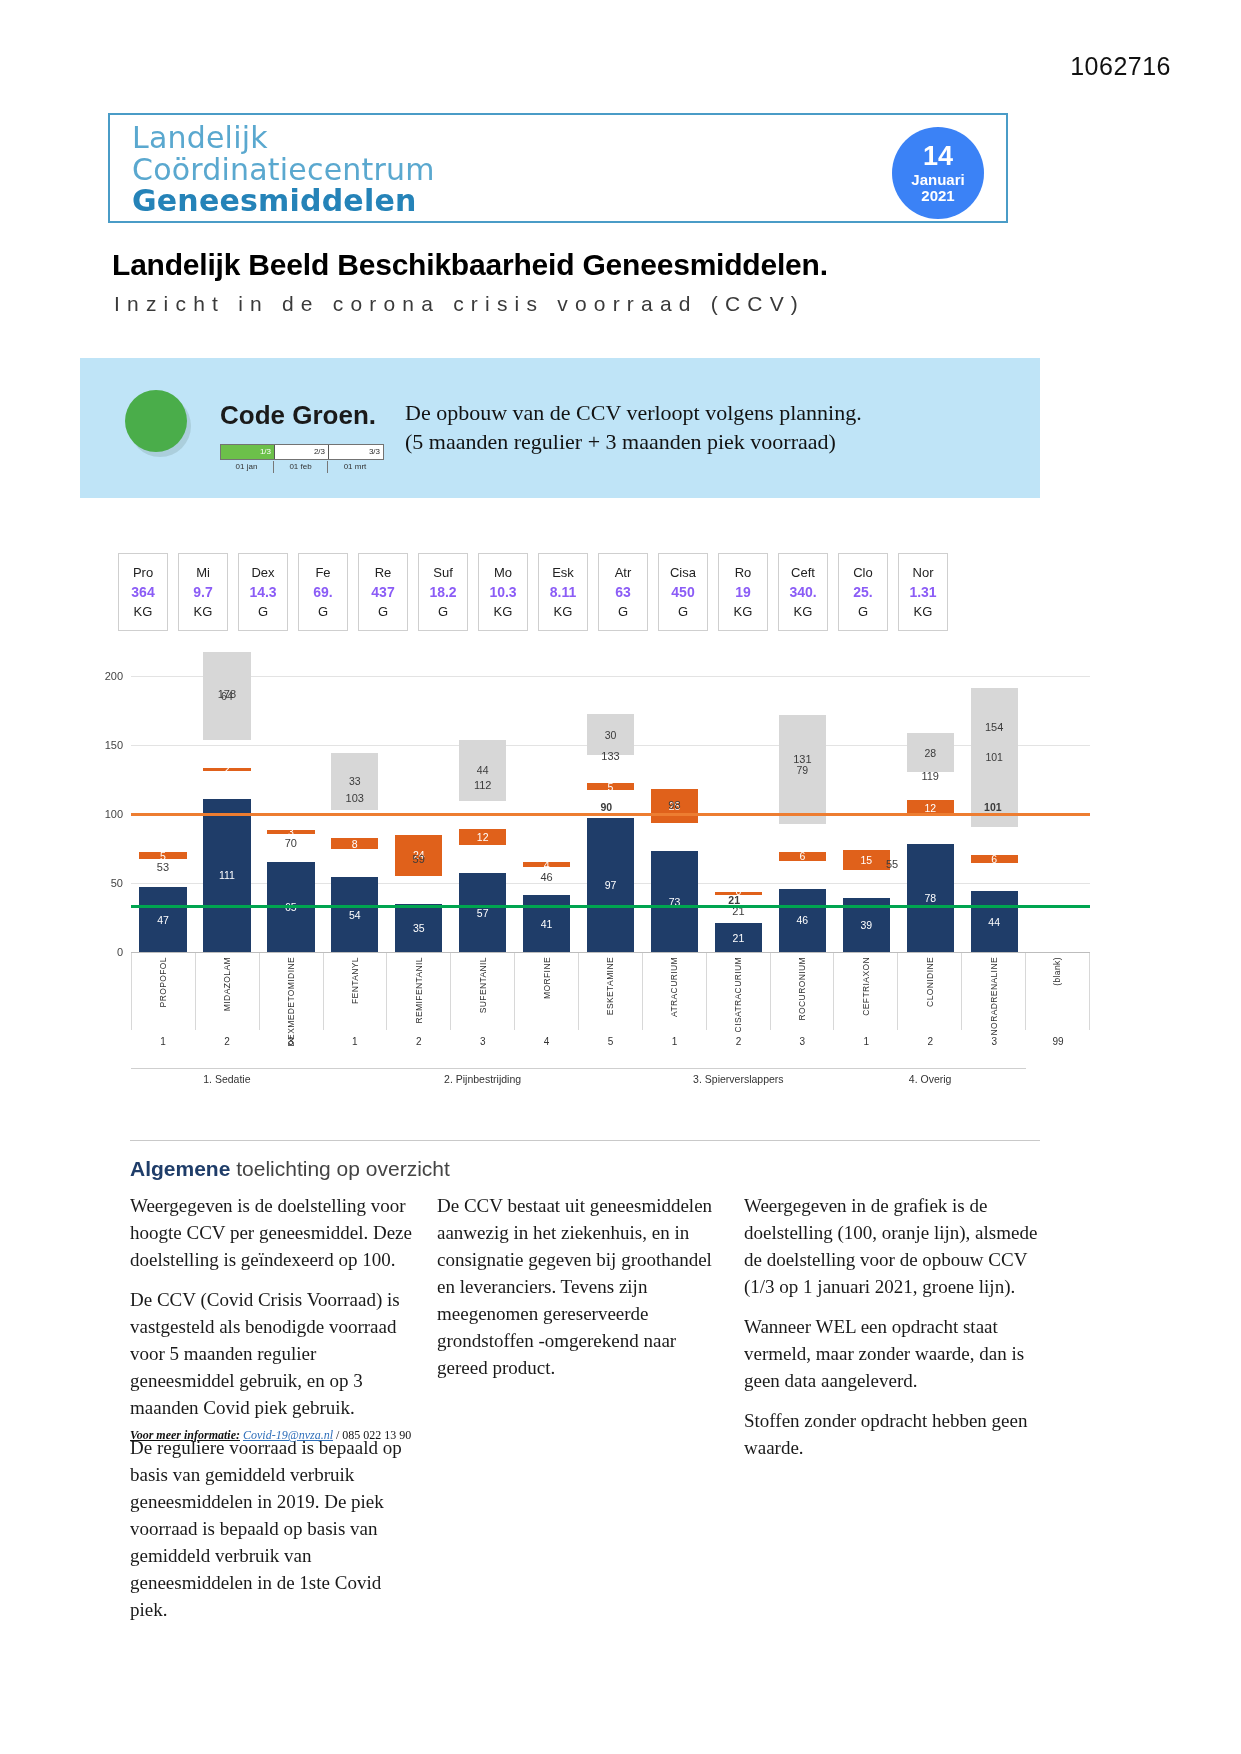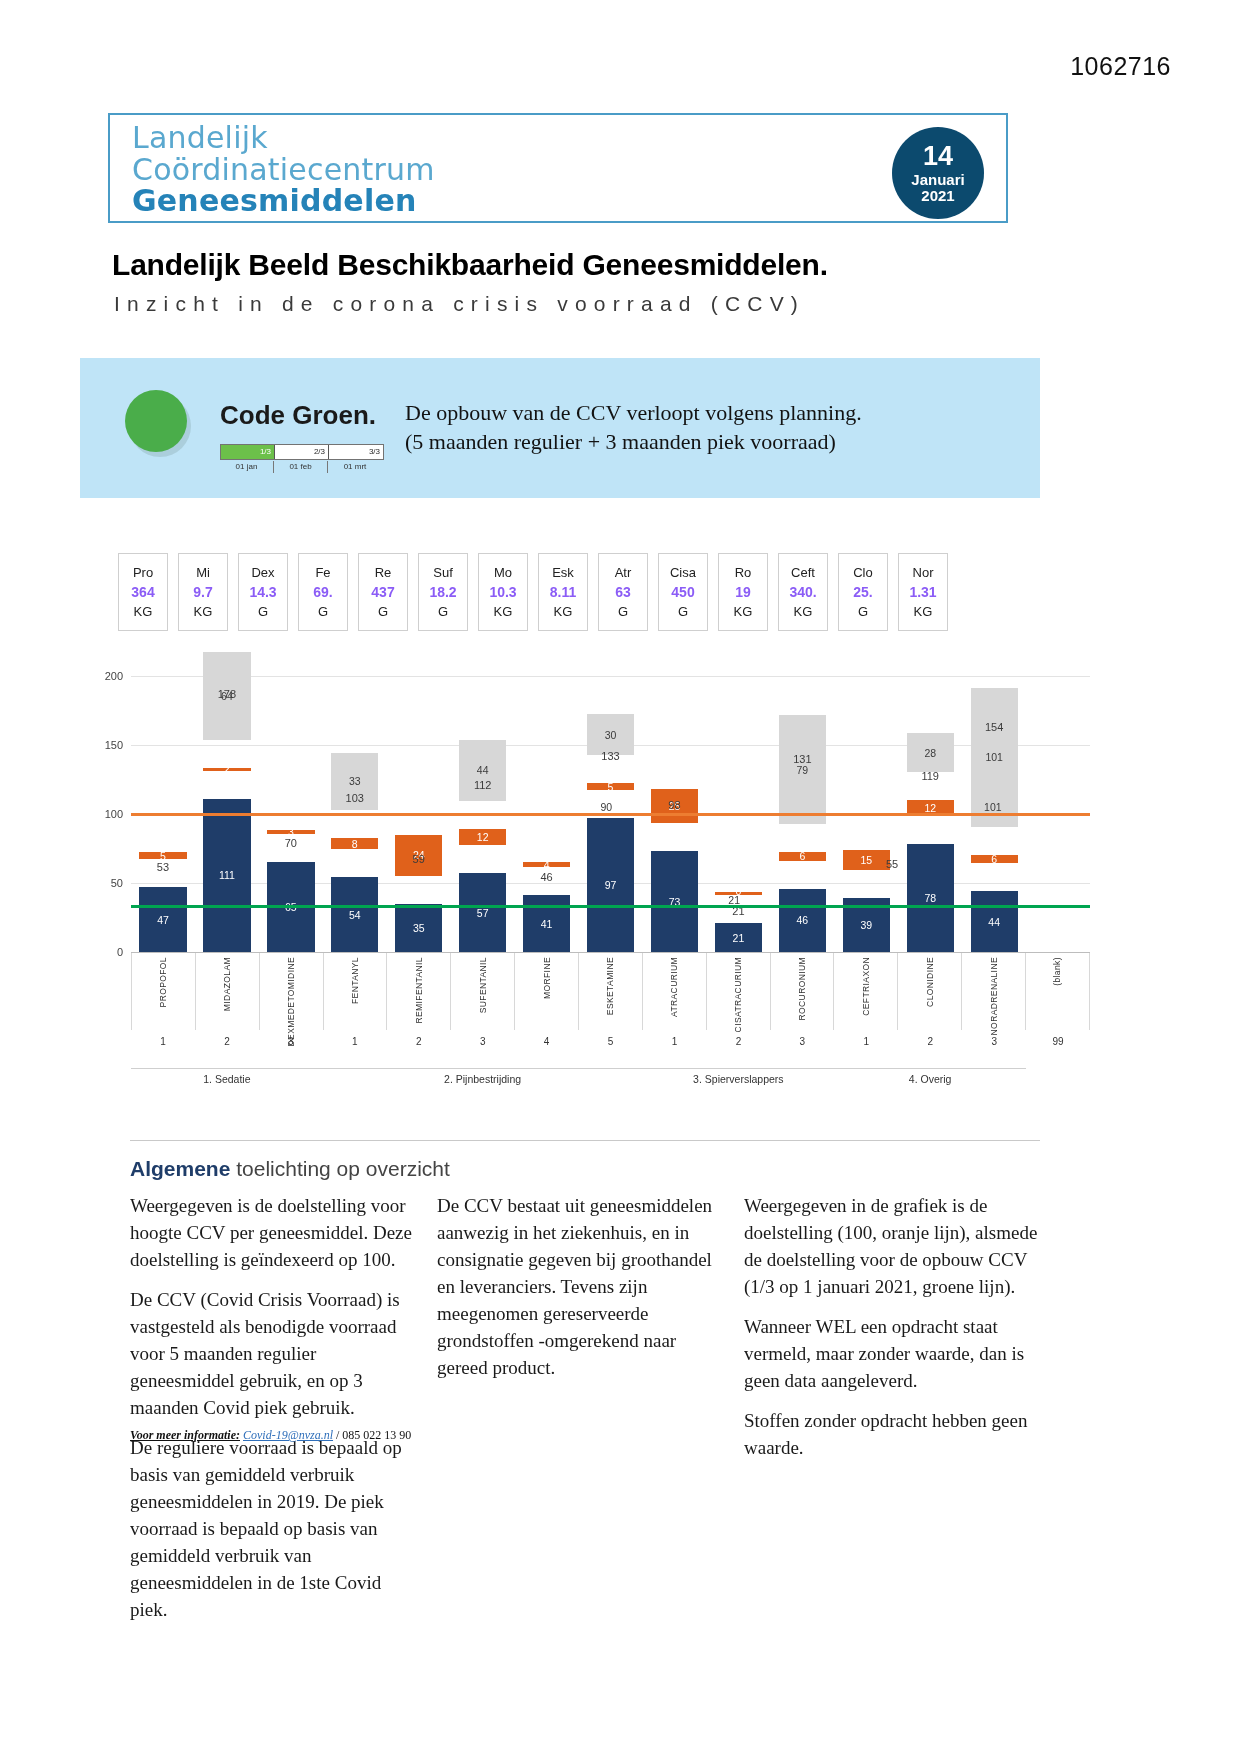--- a/index.html
+++ b/index.html
@@ -33,21 +33,21 @@
     font-family:"DejaVu Sans", sans-serif;
   }
   .logo-l1 { margin-bottom:2px; }
   .logo-l3 {
     font-size:30px; color:#2583b8; font-weight:bold; letter-spacing:0.2px;
     margin-top:1px; font-family:"DejaVu Sans", sans-serif;
   }
   .date-badge {
     position:absolute; right:22px; top:12px;
     width:92px; height:92px; border-radius:50%;
-    background:#0c4a6e; color:#fff; text-align:center;
+    background:#3b82f6; color:#fff; text-align:center;
     display:flex; flex-direction:column; justify-content:center; align-items:center;
     line-height:1.05;
   }
   .date-day { font-size:27px; font-weight:bold; }
   .date-mon { font-size:15px; font-weight:bold; margin-top:2px;}
   .date-yr  { font-size:15px; font-weight:bold; }
 
   
   .main-title {
     position:absolute; left:112px; top:248px;
@@ -160,21 +160,21 @@
   .seg.gray   > .seg-lbl { color:#3b3b3b; }
   .bar-total {
     position:absolute; left:0; right:0;
     text-align:center; font-size:11px; color:#3b3b3b;
   }
   .target-line {
     position:absolute; left:46px; right:30px; height:3px;
     background:#ed7d31; z-index:5;
   }
   .target-lbl {
-    position:absolute; font-size:10.5px; color:#3b3b3b; z-index:6;
+    position:absolute; font-size:10.5px; color:#3b3b3b; z-index:6;font-weight:bold;
   }
   .green-line {
     position:absolute; left:46px; right:30px; height:3px;
     background:#00a550; z-index:5;
   }
 
   
   .x-labels {
     position:absolute; left:46px; top:276px; right:30px;
     height:78px; display:flex;

